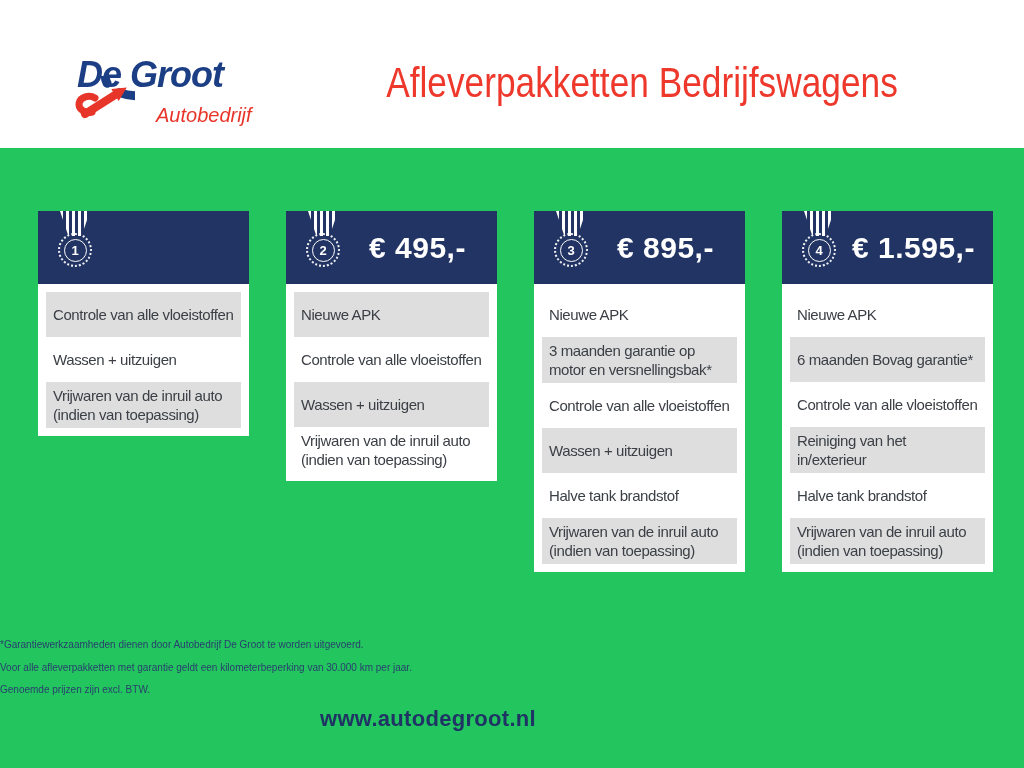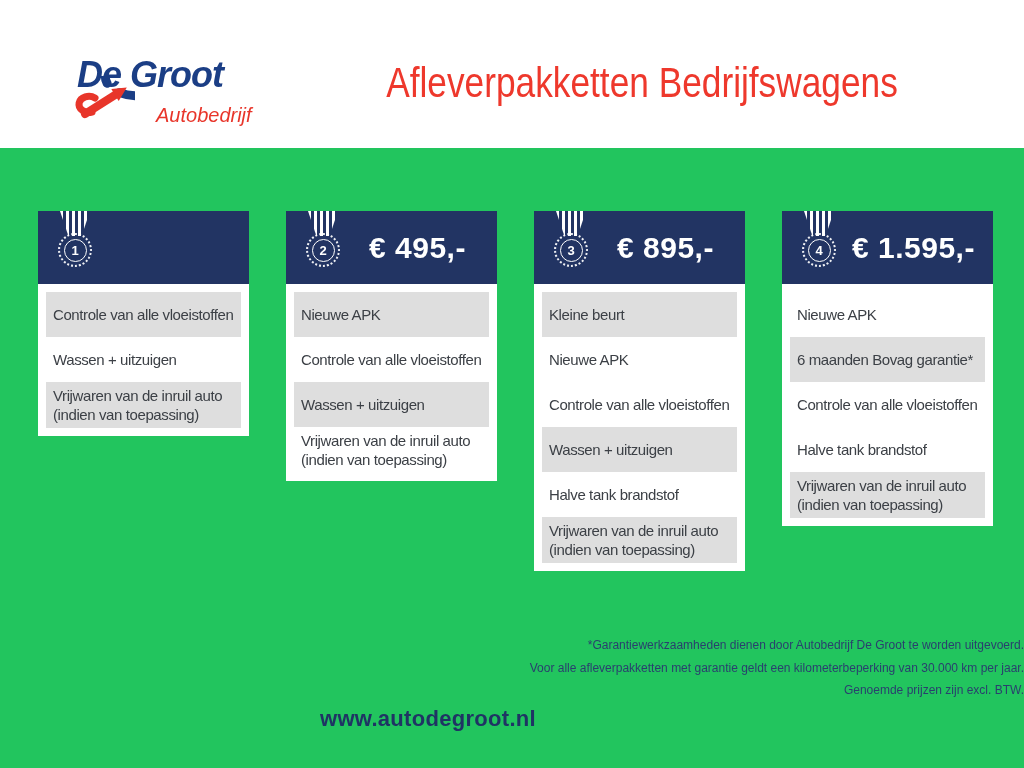--- a/index.html
+++ b/index.html
@@ -57,22 +57,22 @@
   }
   .card-body { background:#ffffff; padding:8px; }
   .row {
     box-sizing:border-box; min-height:45px; padding:4px 7px;
     display:flex; align-items:center;
     font-size:15px; line-height:19px; letter-spacing:-0.4px; color:#3c4046;
   }
   .row.gray { background:#dedede; }
   
   .footer {
-    position:absolute; top:634px; left:0; width:1024px; text-align:right;
-    color:#2a3f6e; font-size:12px; line-height:22.5px;
+    position:absolute; top:634px; left:0; width:1024px; text-align:left;
+    color:#2a3f6e; font-size:10px; line-height:22.5px;
   }
   .website {
     position:absolute; top:706px; left:0; width:856px; text-align:center;
     color:#1f3464; font-size:22px; font-weight:bold; letter-spacing:0.3px;
   }
 </style>
 </head>
 <body>
 
 <div class="page">
@@ -140,22 +140,22 @@
         <div class="ribbon"></div>
         <div class="coin">
           <div class="coin-inner">
             <span>3</span>
           </div>
         </div>
       </div>
       <div class="price">€ 895,-</div>
     </div>
     <div class="card-body">
-          <div class="row gray">Kleine beurt</div>
           <div class="row white">Nieuwe APK</div>
+          <div class="row gray">3 maanden garantie op motor en versnellingsbak*</div>
           <div class="row white">Controle van alle vloeistoffen</div>
           <div class="row gray">Wassen + uitzuigen</div>
           <div class="row white">Halve tank brandstof</div>
           <div class="row gray">Vrijwaren van de inruil auto (indien van toepassing)</div>
         </div>
   </div>
 
   <div class="card">
     <div class="card-header">
       <div class="medal">
@@ -165,20 +165,21 @@
             <span>4</span>
           </div>
         </div>
       </div>
       <div class="price">€ 1.595,-</div>
     </div>
     <div class="card-body">
           <div class="row white">Nieuwe APK</div>
           <div class="row gray">6 maanden Bovag garantie*</div>
           <div class="row white">Controle van alle vloeistoffen</div>
+          <div class="row gray">Reiniging van het in/exterieur</div>
           <div class="row white">Halve tank brandstof</div>
           <div class="row gray">Vrijwaren van de inruil auto (indien van toepassing)</div>
         </div>
   </div>
 </div>
 
   <div class="footer">
     <div>*Garantiewerkzaamheden dienen door Autobedrijf De Groot te worden uitgevoerd.</div>
     <div>Voor alle afleverpakketten met garantie geldt een kilometerbeperking van 30.000 km per jaar.</div>
     <div>Genoemde prijzen zijn excl. BTW.</div>

